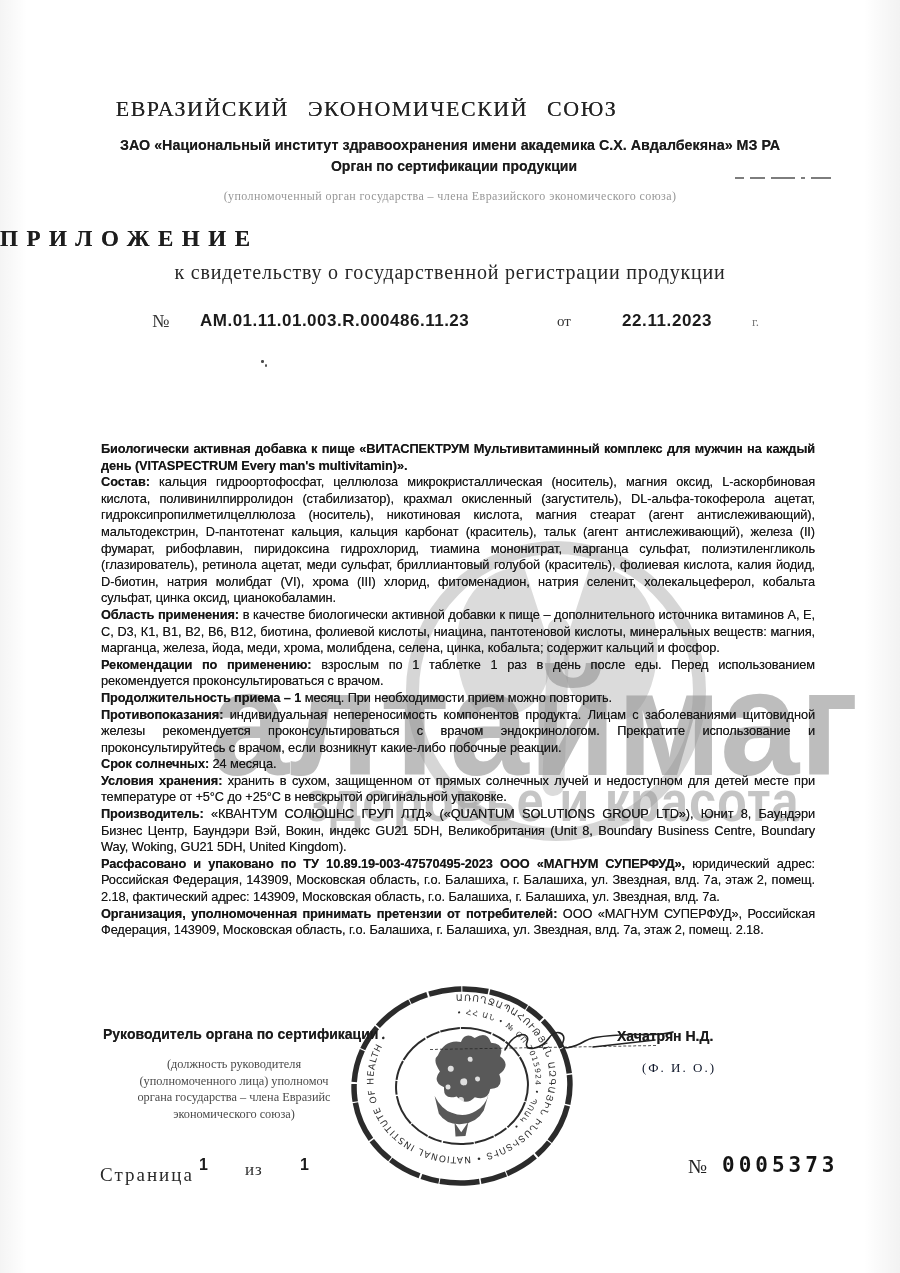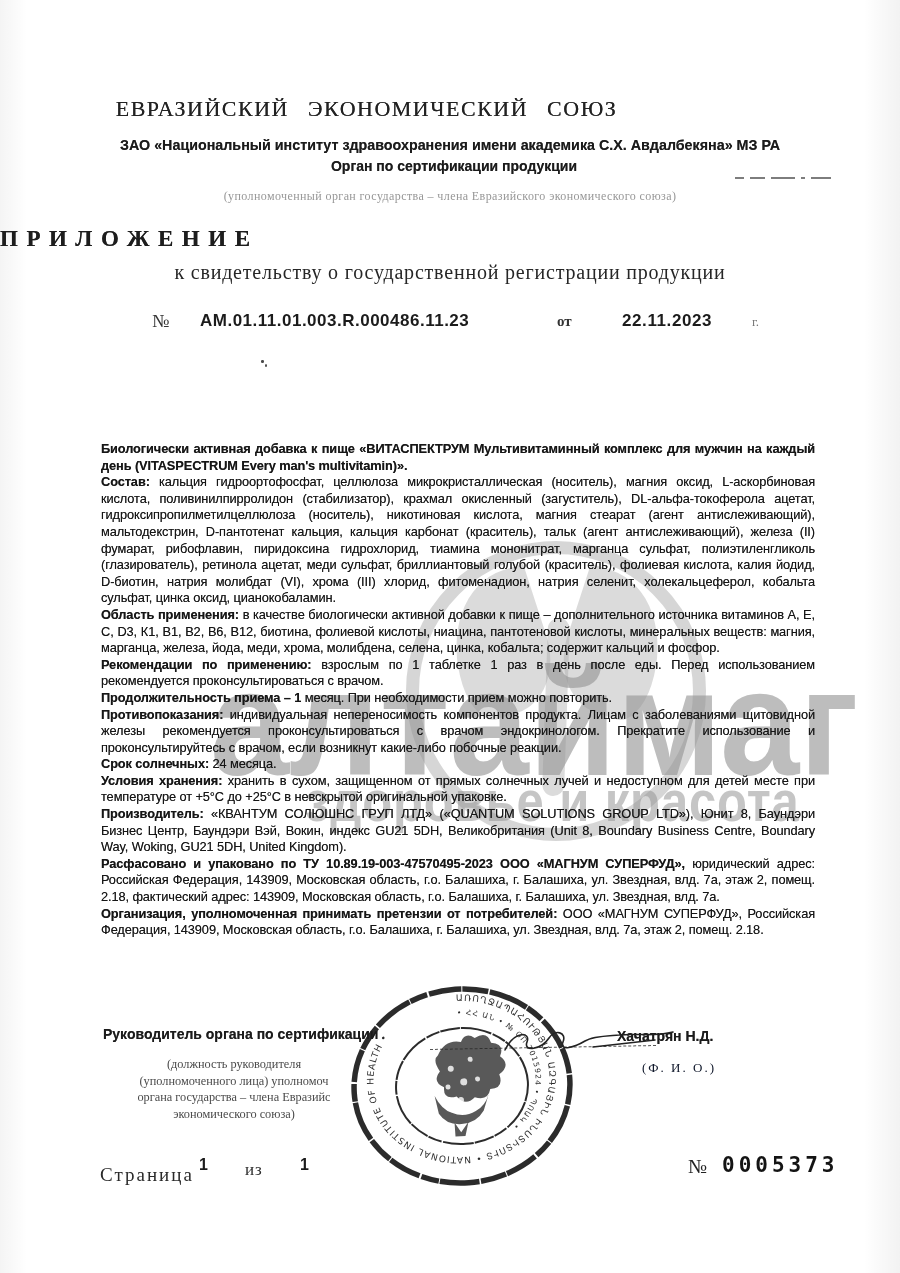--- a/index.html
+++ b/index.html
@@ -23,21 +23,21 @@
   .h-note{top:189px;left:0;width:900px;text-align:center;font-size:12px;color:#979797;
           letter-spacing:.4px;filter:blur(.3px);z-index:2;}
 
   .t-main{top:226px;left:0;width:900px;font-weight:bold;font-size:23px;
           letter-spacing:8.5px;color:#1d1d1d;text-shadow:0 0 .5px rgba(0,0,0,.7);z-index:2;}
   .t-sub{top:261px;left:0;width:900px;text-align:center;font-size:20px;letter-spacing:.8px;
          color:#262626;z-index:2;}
 
   .reg-no{top:311px;left:152px;font-size:18px;color:#333;z-index:2;}
   .reg-num{top:311px;left:200px;font-weight:bold;font-size:17px;letter-spacing:.5px;z-index:2;}
-  .reg-ot{top:313px;left:557px;font-size:15px;color:#333;z-index:2;font-weight:bold;}
+  .reg-ot{top:313px;left:557px;font-size:15px;color:#333;z-index:2;}
   .reg-date{top:311px;left:622px;font-weight:bold;font-size:17px;letter-spacing:.6px;z-index:2;}
   .reg-g{top:314px;left:752px;font-size:13px;color:#777;z-index:2;}
   .artifact1{top:360px;left:261px;width:8px;height:8px;z-index:2;}
   .artifact1 i{position:absolute;width:2.5px;height:2.5px;background:#4a4a4a;border-radius:50%;}
   .artifact1 i:nth-child(1){left:0;top:0;}
   .artifact1 i:nth-child(2){left:4px;top:4px;width:2px;height:3px;}
 
   
   .body-block{top:441px;left:101px;width:714px;font-size:12.8px;line-height:16.6px;
               letter-spacing:-.1px;text-align:justify;color:#161616;z-index:2;

